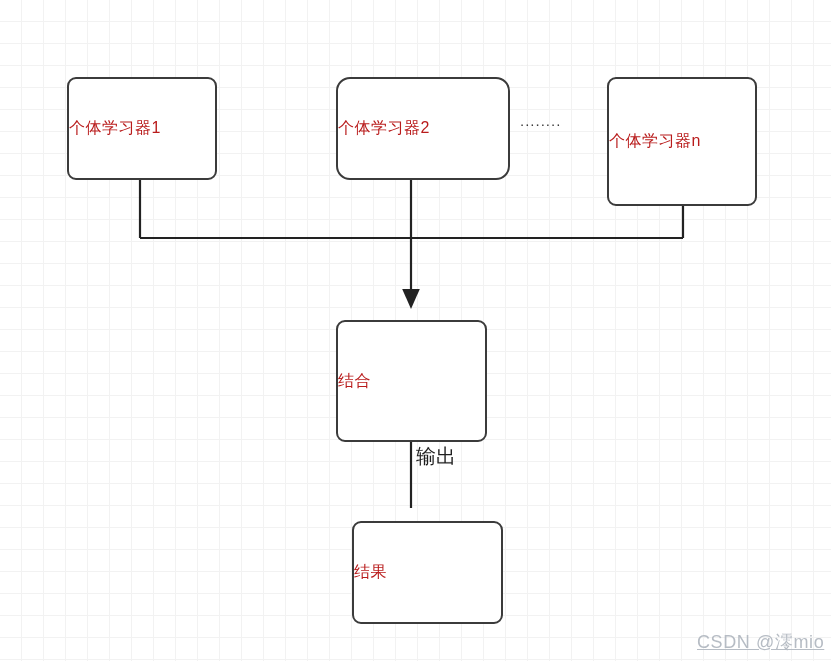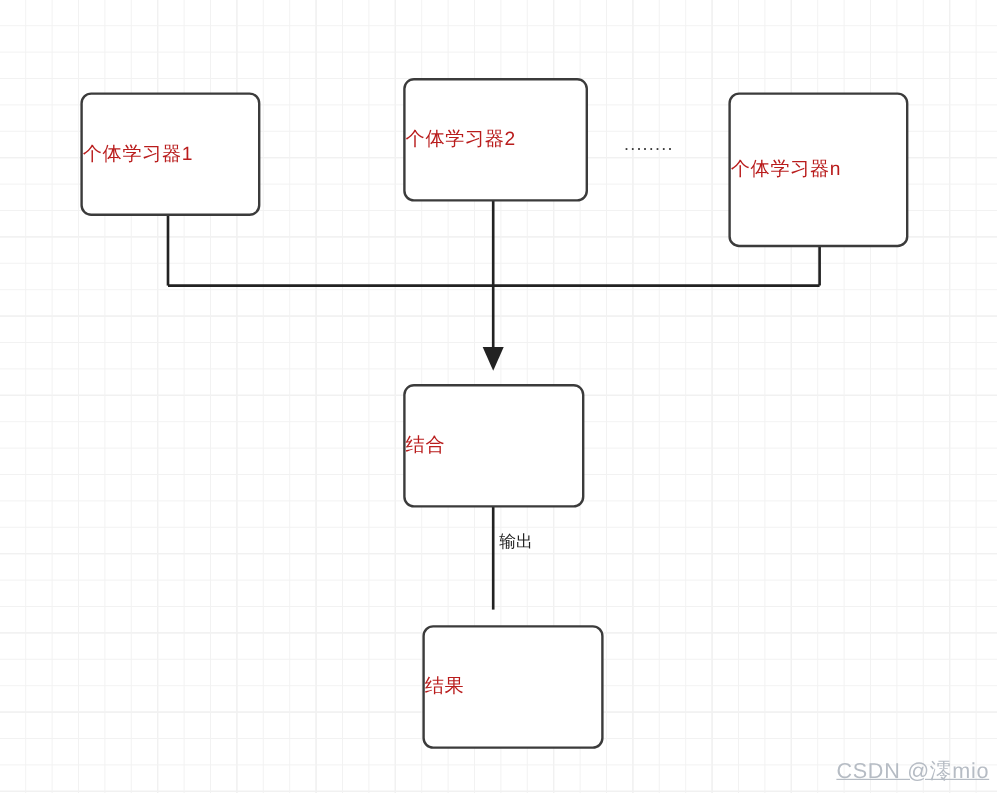--- a/index.html
+++ b/index.html
@@ -51,21 +51,21 @@
     position: absolute;
     left: 0;
     top: 0;
     width: 831px;
     height: 661px;
     pointer-events: none;
   }
 
   .edge-label {
     position: absolute;
-    font-size: 14px;
+    font-size: 20px;
     color: #1f1f1f;
     white-space: nowrap;
   }
 
   .ellipsis-label {
     position: absolute;
     font-size: 15px;
     color: #3b3b3b;
     letter-spacing: 1px;
     white-space: nowrap;
@@ -99,29 +99,29 @@
 
     <path d="M411,167 L411,299" fill="none" stroke="#222222" stroke-width="2.2" marker-end="url(#arrowhead)"></path>
 
     <path d="M411,410 L411,508" fill="none" stroke="#222222" stroke-width="2.2"></path>
   </svg>
 
   <div class="node" style="left:67px; top:64px; width:150px; height:103px;">
     <span class="node-label">个体学习器1</span>
   </div>
 
-  <div class="node" style="left:336px; top:52px; width:154px; height:103px;">
+  <div class="node" style="left:336px; top:64px; width:174px; height:103px;border-radius:14px;">
     <span class="node-label">个体学习器2</span>
   </div>
 
   <div class="node" style="left:607px; top:64px; width:150px; height:129px;">
     <span class="node-label">个体学习器n</span>
   </div>
 
-  <div class="node" style="left:336px; top:307px; width:151px; height:103px;">
+  <div class="node" style="left:336px; top:307px; width:151px; height:122px;">
     <span class="node-label">结合</span>
   </div>
 
   <div class="node" style="left:352px; top:508px; width:151px; height:103px;">
     <span class="node-label">结果</span>
   </div>
 
   <div class="ellipsis-label" style="left:520px; top:112px;">........</div>
 
   <div class="edge-label" style="left:416px; top:443px;">输出</div>

